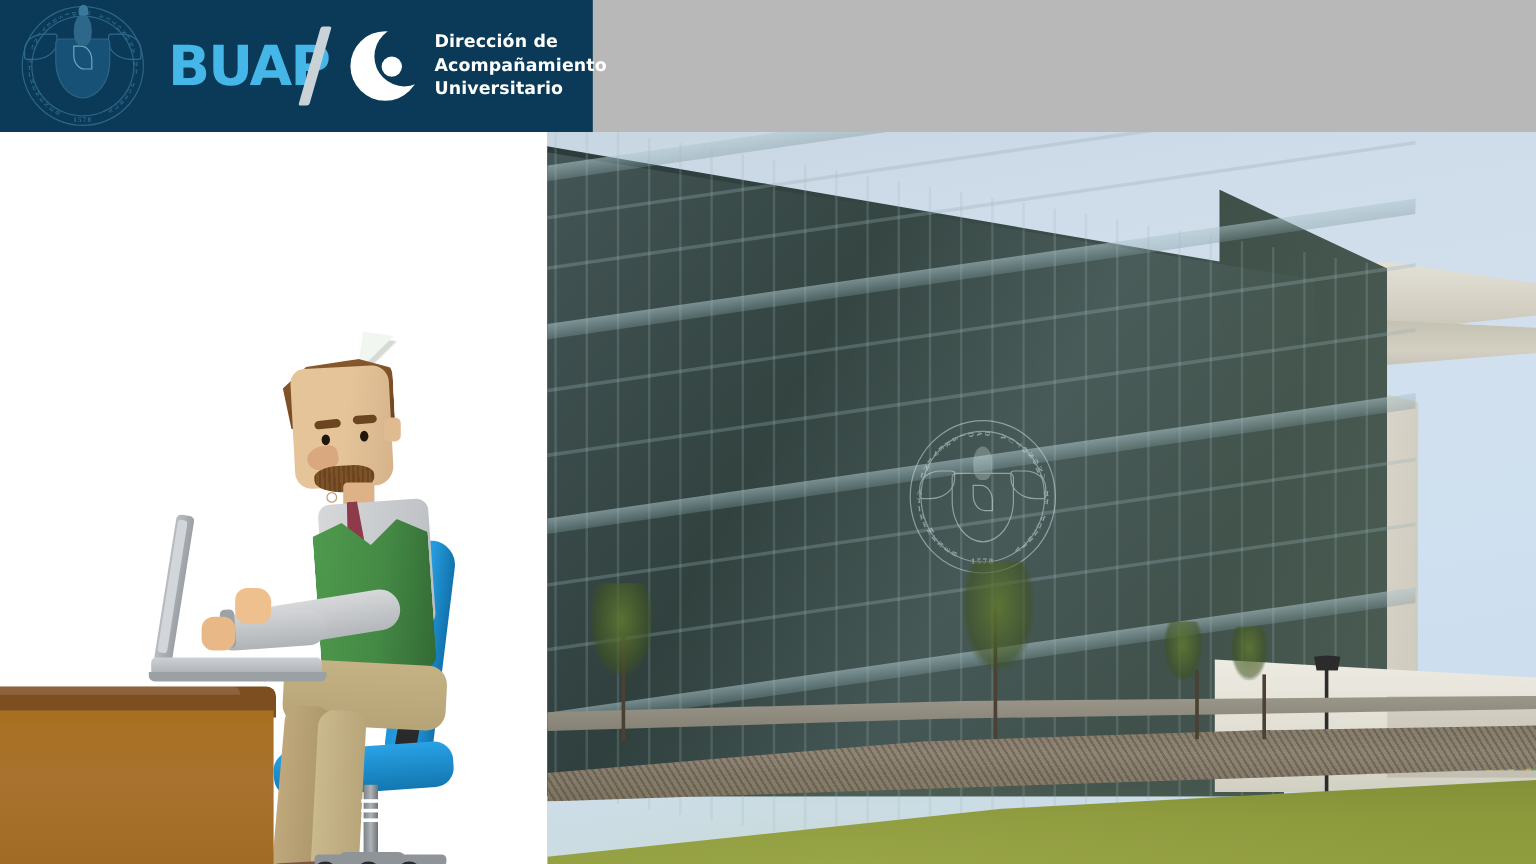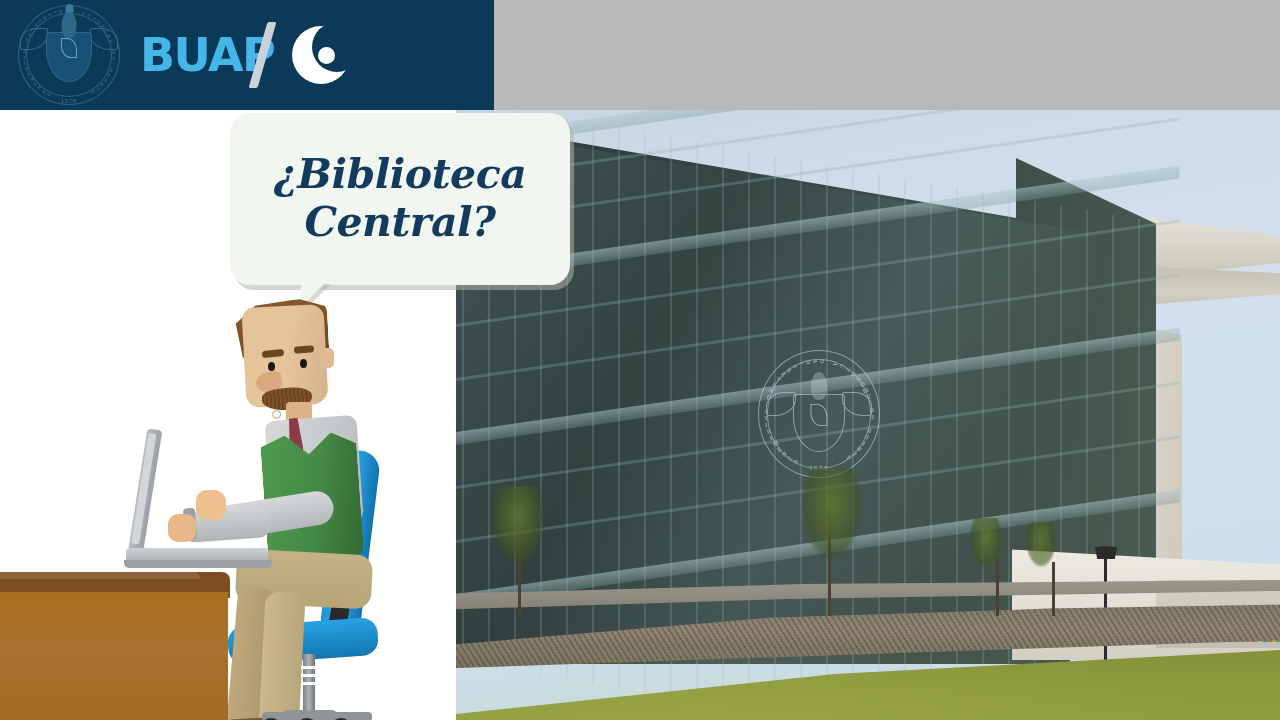--- a/index.html
+++ b/index.html
@@ -354,20 +354,25 @@
 
     <div id="buap-word">BUAP</div>
     <div id="slash"></div>
 
     <div id="dau-logo">
       <div class="cres"></div>
       <div class="bite"></div>
       <div class="dot"></div>
     </div>
 
+    <div id="dau-text">
+      <div>Dirección de</div>
+      <div>Acompañamiento</div>
+      <div>Universitario</div>
+    </div>
   </div>
 
   <div id="photo">
     <div id="sky"></div>
 
     <div id="canopy"></div>
     <div id="canopy-soffit"></div>
 
     <div id="wing"></div>
 
@@ -488,26 +493,20 @@
         <div class="tree-top" style="left: 36px; top: 376px; width: 51.52px; height: 77.28px;"></div>
         <div class="tree-trunk" style="left: 372px; top: 398px; height: 108px;"></div>
         <div class="tree-top" style="left: 346px; top: 358px; width: 60.48px; height: 90.72px;"></div>
         <div class="tree-trunk" style="left: 540px; top: 448px; height: 58px;"></div>
         <div class="tree-top" style="left: 514px; top: 408px; width: 32.48px; height: 48.72px;"></div>
         <div class="tree-trunk" style="left: 596px; top: 452px; height: 54px;"></div>
         <div class="tree-top" style="left: 570px; top: 412px; width: 30.24px; height: 45.36px;"></div>
       </div>
   </div>
 
-  <div id="bubble">
-    <div id="bubble-text">
-      <div>¿Biblioteca</div>
-      <div>Central?</div>
-    </div>
-  </div>
   <div id="bubble-tail"></div>
 
   <div id="scene">
 
     <div id="chair-back"></div>
     <div id="chair-back-hi"></div>
     <div id="chair-arm"></div>
 
     <div id="hair"></div>
     <div id="head"></div>

